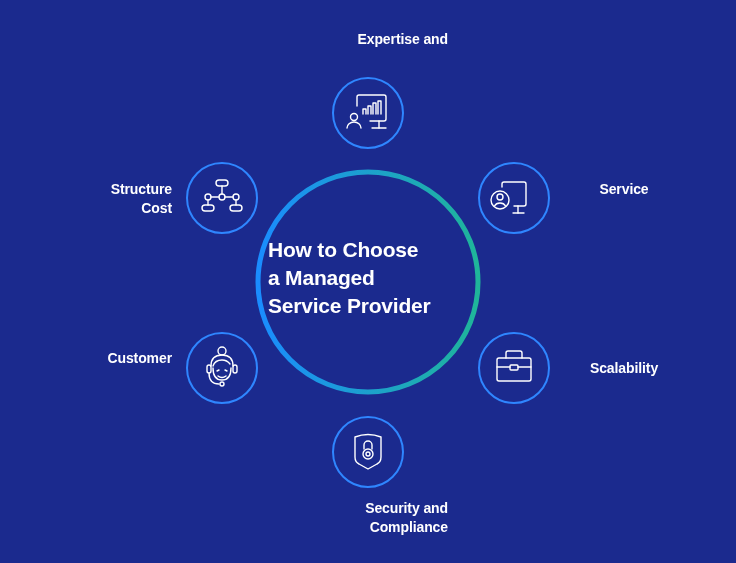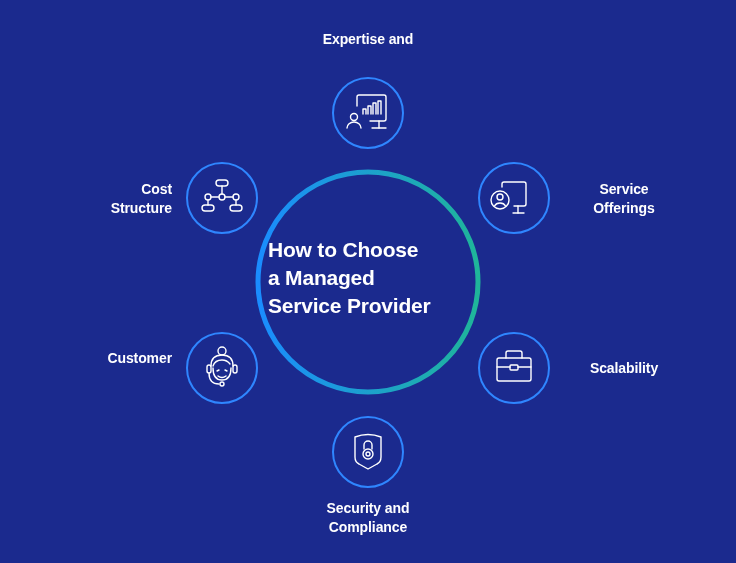--- a/index.html
+++ b/index.html
@@ -13,21 +13,21 @@
     .canvas { position: absolute; left: 0; top: 0; width: 736px; height: 563px; }
     .center-title {
       position: absolute; left: 268px; top: 236px; width: 200px;
       text-align: left; font-weight: bold; font-size: 21px; line-height: 28px;
       letter-spacing: -0.2px;
     }
     .label {
       position: absolute; font-weight: bold; font-size: 14px; line-height: 19px;
       letter-spacing: -0.1px;
     }
-    .label.center { text-align: center; }
+    .label.center { text-align: right; }
     .label.right { text-align: right; }
     .label.left { text-align: center; }
   </style>
 </head>
 <body>
 
 <svg class="canvas" viewBox="0 0 736 563" xmlns="http://www.w3.org/2000/svg">
   <defs>
     <linearGradient id="ringGrad" x1="0" y1="0" x2="1" y2="0">
       <stop offset="0%" stop-color="#1a8cff"></stop>
@@ -110,32 +110,31 @@
   <div>a Managed</div>
   <div>Service Provider</div>
 </div>
 
 <div class="label center" style="left:288px; top:30px; width:160px;">
   <div>Expertise and</div>
 </div>
 
 <div class="label left" style="left:564px; top:180px; width:120px;">
   <div>Service</div>
-  <div>Offerings</div>
 </div>
 
 <div class="label left" style="left:564px; top:359px; width:120px;">
   <div>Scalability</div>
 </div>
 
 <div class="label center" style="left:288px; top:499px; width:160px;">
   <div>Security and</div>
   <div>Compliance</div>
 </div>
 
 <div class="label right" style="left:52px; top:349px; width:120px;">
   <div>Customer</div>
 </div>
 
 <div class="label right" style="left:52px; top:180px; width:120px;">
+  <div>Structure</div>
   <div>Cost</div>
-  <div>Structure</div>
 </div>
 
 </body></html>

